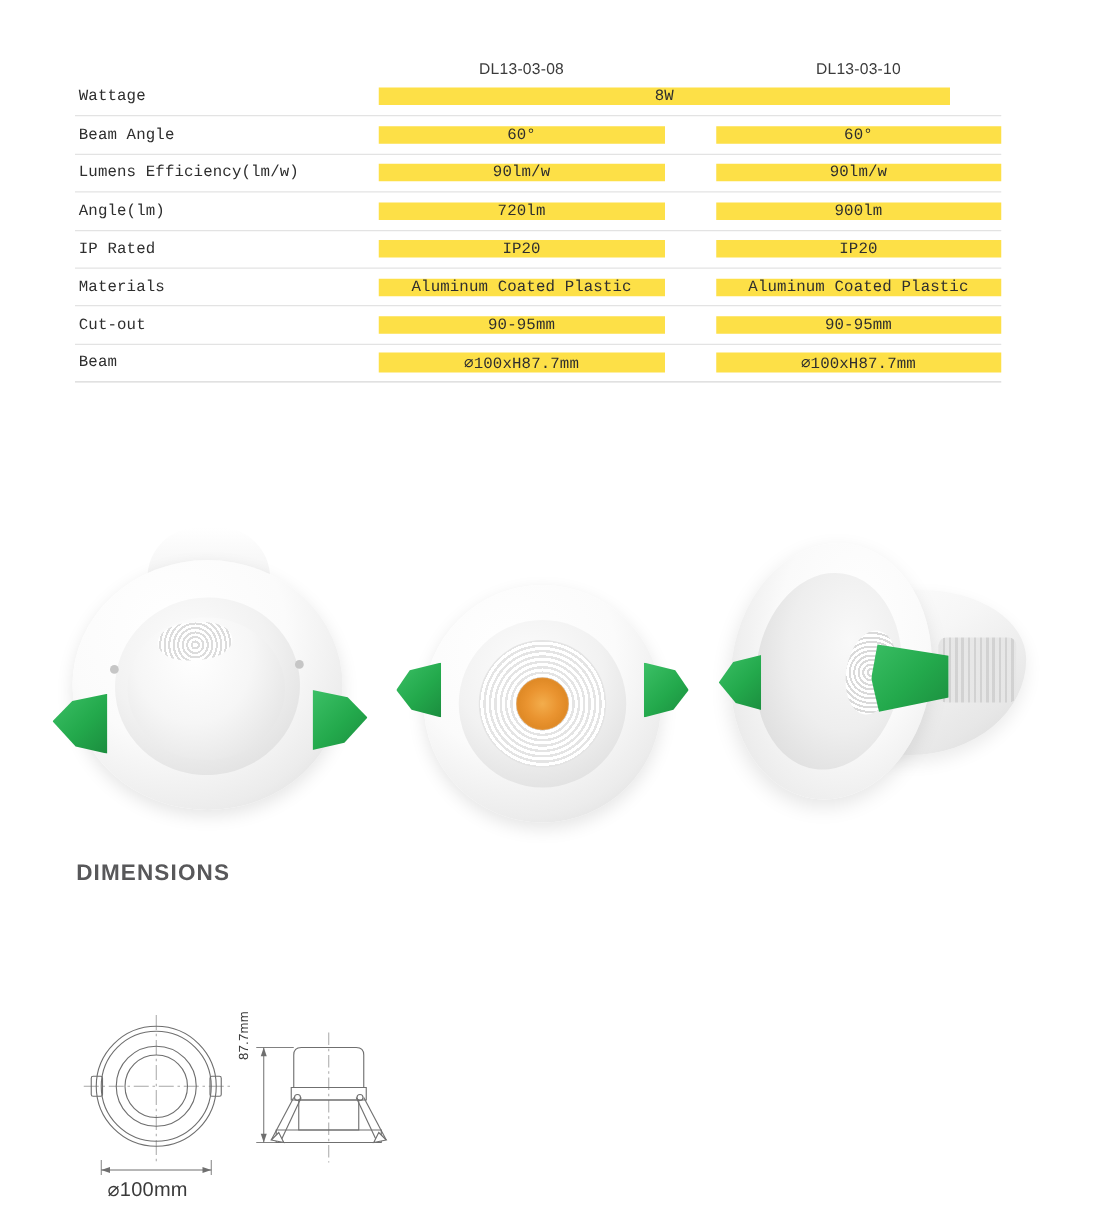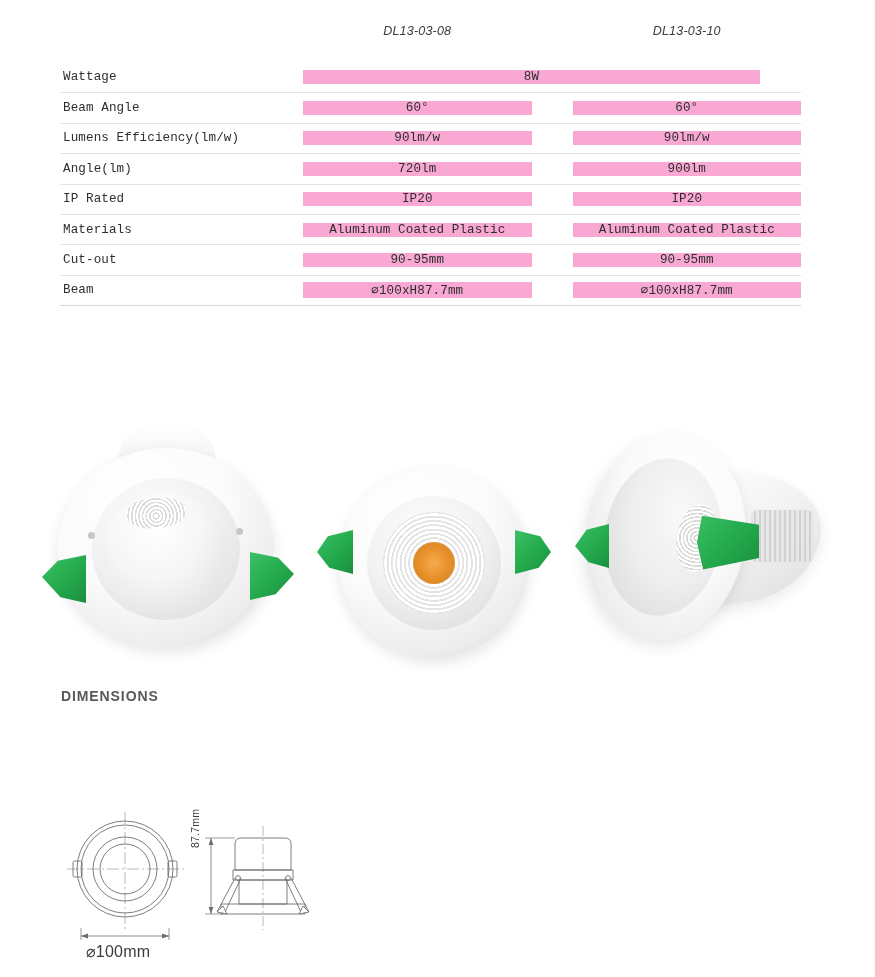--- a/index.html
+++ b/index.html
@@ -14,22 +14,21 @@
 
   
   .spec-table {
     position: absolute;
     left: 60px; top: 24px;
     width: 741px;
   }
   .spec-header {
     display: flex;
     height: 38px;
-    align-items: flex-start;
-    font-style: italic;
+    align-items: flex-end;
   }
   .sh-label { width: 243px; flex: 0 0 243px; }
   .sh-col {
     flex: 1 1 0;
     text-align: center;
     font-size: 12.5px;
     color: #3b3b3b;
     letter-spacing: .2px;
   }
   .sh-gap { flex: 0 0 41px; }
@@ -50,21 +49,21 @@
     width: 243px; flex: 0 0 243px;
     display: flex; align-items: center;
     padding-left: 3px;
     font-size: 12.6px;
     color: #2e2e2e;
     letter-spacing: .1px;
   }
   .cell-val {
     flex: 1 1 0;
     display: flex; align-items: center; justify-content: center;
-    background: #f9a8d4;
+    background: #fde047;
     font-size: 12.6px;
     color: #2e2e2e;
     letter-spacing: .1px;
   }
   .cell-gap { flex: 0 0 41px; background: #ffffff; }
 
   
   .photos {
     position: absolute;
     left: 0; top: 400px;
@@ -98,21 +97,21 @@
   }
   .barrel {
     position: absolute;
     background: linear-gradient(180deg, #ffffff 0%, #f4f4f4 55%, #e6e6e6 100%);
   }
 
   
   .dim-heading {
     position: absolute;
     left: 61px; top: 688px;
-    font-size: 14px;
+    font-size: 18px;
     font-weight: bold;
     color: #58585a;
     letter-spacing: .9px;
   }
 
   
   .dim-wrap {
     position: absolute;
     left: 55px; top: 812px;
     width: 320px; height: 150px;

